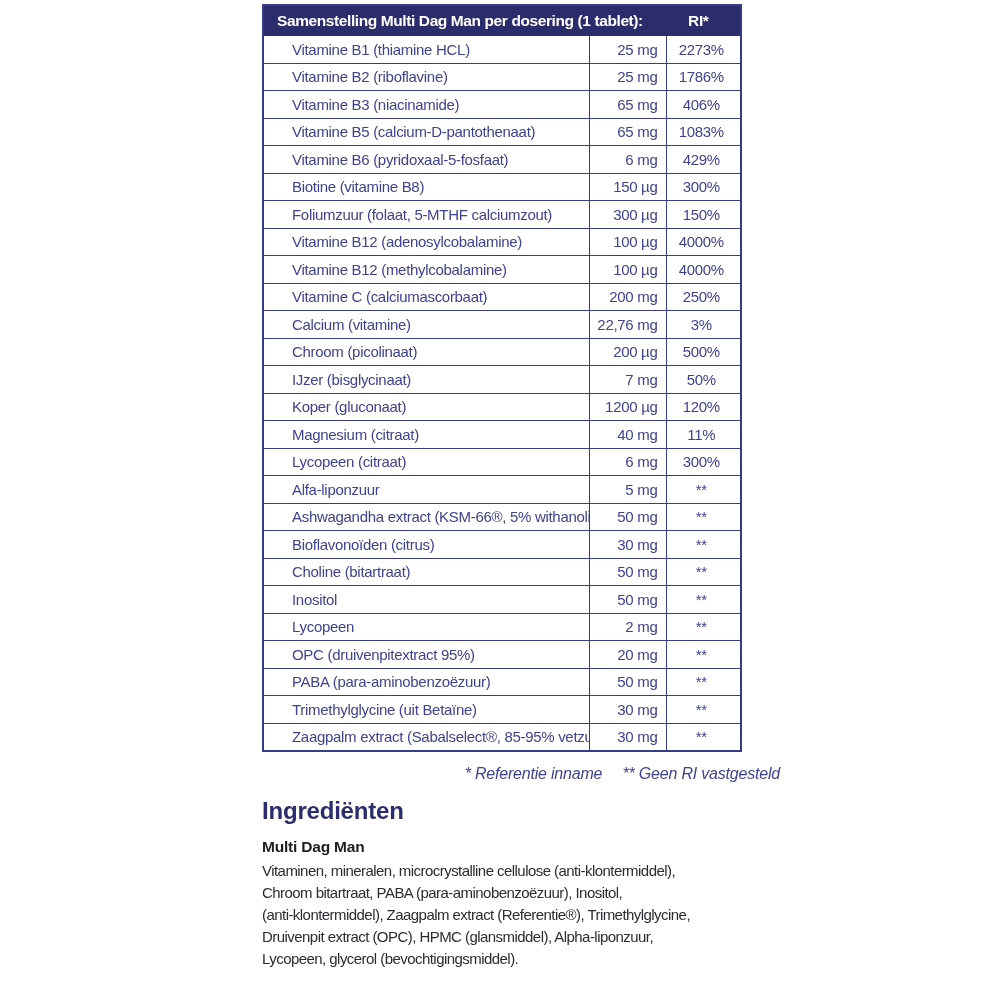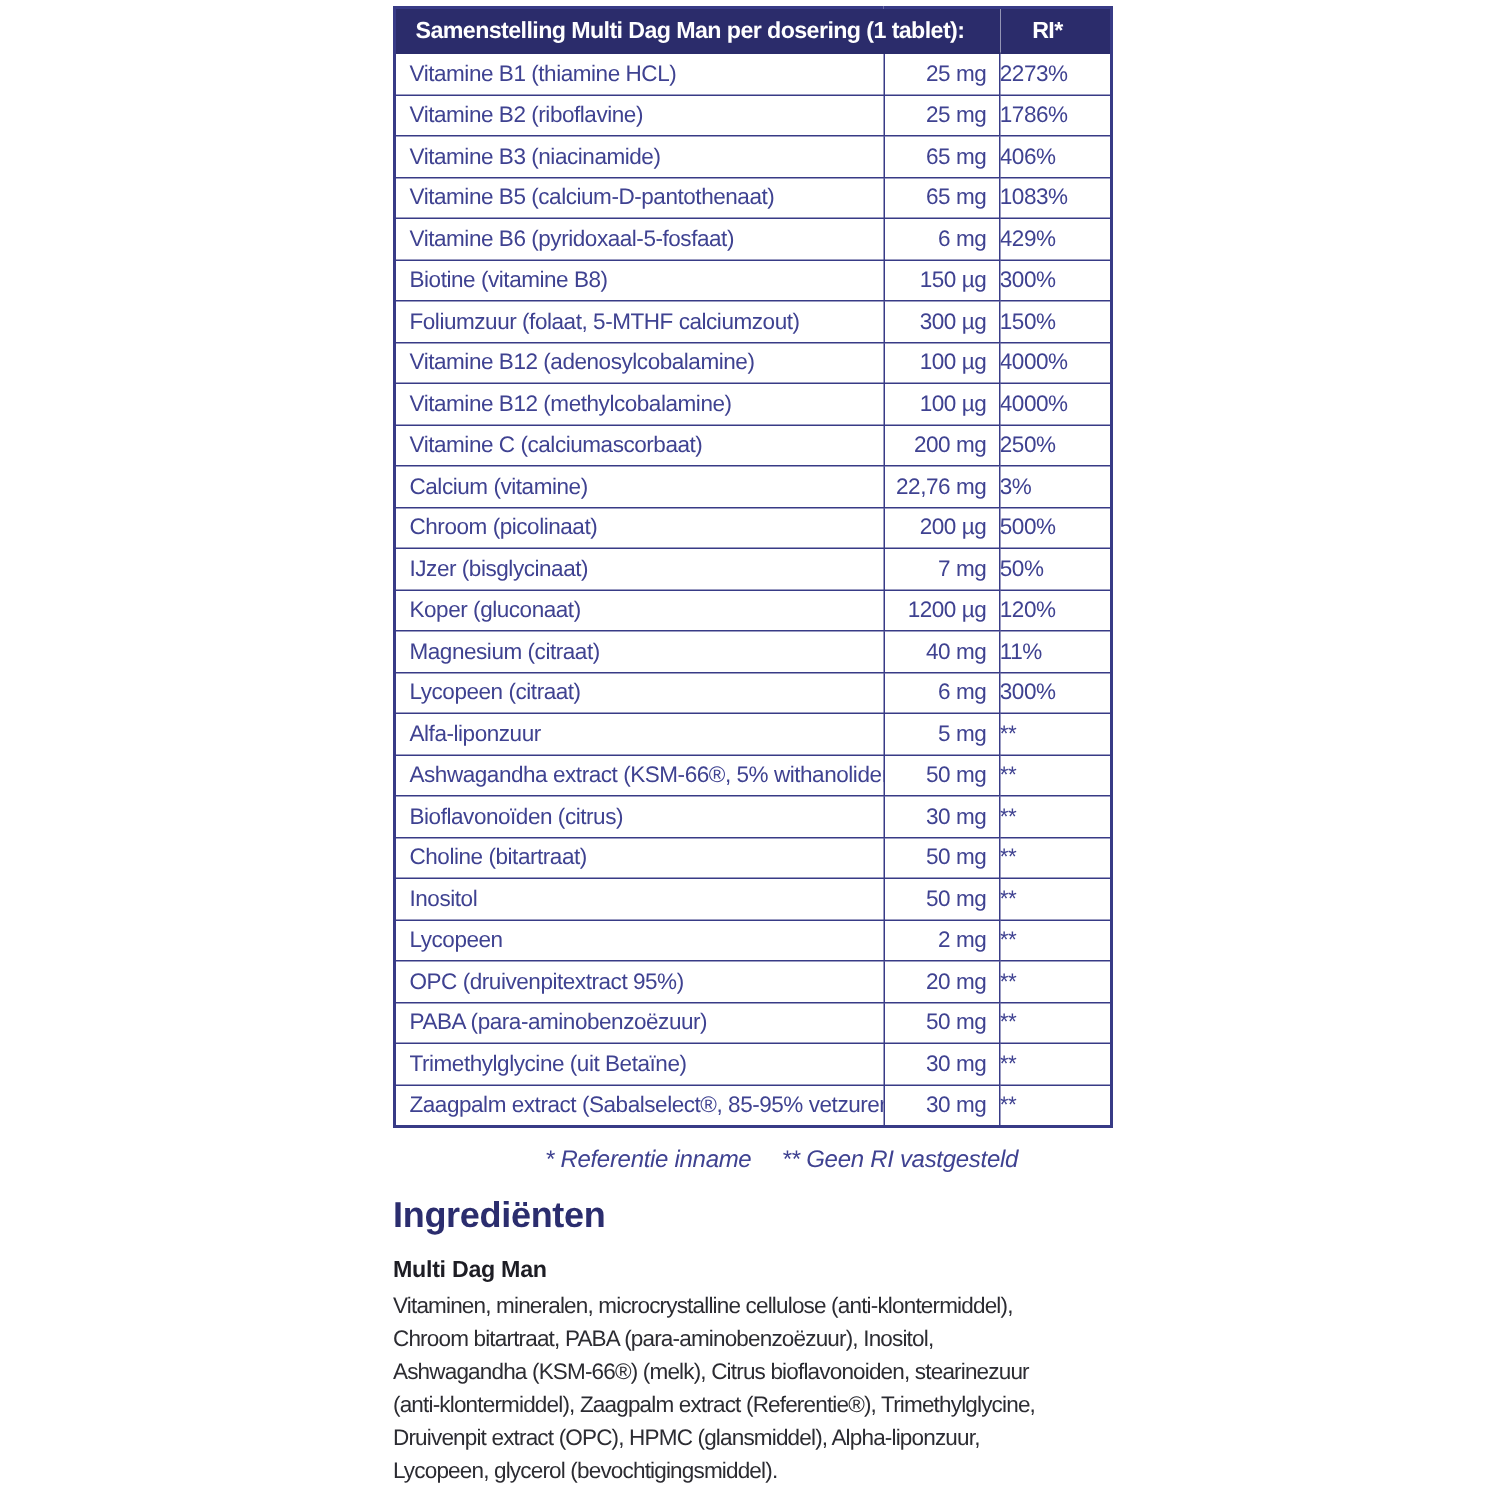--- a/index.html
+++ b/index.html
@@ -45,29 +45,29 @@
   table.facts td {
     border: 1.5px solid #383b86;
     color: #3f4291;
     height: 26.5px;
     font-size: 15px;
     letter-spacing: -0.3px;
     white-space: nowrap;
     overflow: hidden;
     padding: 0;
   }
-  table.facts td.td-name   { text-align: left;  padding-left: 9px; padding-right: 4px; }
+  table.facts td.td-name   { text-align: left;  padding-left: 28px; padding-right: 4px; }
   table.facts td.td-amount { text-align: right; padding-right: 8px; }
-  table.facts td.td-ri     { text-align: left; padding-right: 4px; margin-top: 44px; }
+  table.facts td.td-ri     { text-align: center; padding-right: 4px; margin-top: 44px; }
   table.facts { border: 2px solid #383b86; }
 
   
   .footnote {
     margin-top: 13px;
-    text-align: center;
+    text-align: right;
     padding-right: 4px;
     color: #3f4291;
     font-size: 16px;
     font-style: italic;
     font-weight: 500;
     letter-spacing: -0.2px;
     white-space: nowrap;
   }
   .footnote .fn-part + .fn-part { margin-left: 16px; }
 
@@ -251,19 +251,18 @@
     <span class="fn-part">** Geen RI vastgesteld</span>
   </div>
 
   <h2 class="ing-heading">Ingrediënten</h2>
 
   <div class="product-name">Multi Dag Man</div>
 
   <div class="ing-text" id="ing-lines">
       <div class="line">Vitaminen, mineralen, microcrystalline cellulose (anti-klontermiddel),</div>
       <div class="line">Chroom bitartraat, PABA (para-aminobenzoëzuur), Inositol,</div>
-      <div class="line">Ashwagandha (KSM-66®) (melk), Citrus bioflavonoiden, stearinezuur</div>
       <div class="line">(anti-klontermiddel), Zaagpalm extract (Referentie®), Trimethylglycine,</div>
       <div class="line">Druivenpit extract (OPC), HPMC (glansmiddel), Alpha-liponzuur,</div>
       <div class="line">Lycopeen, glycerol (bevochtigingsmiddel).</div>
     </div>
 
 </div>
 
 </body></html>

